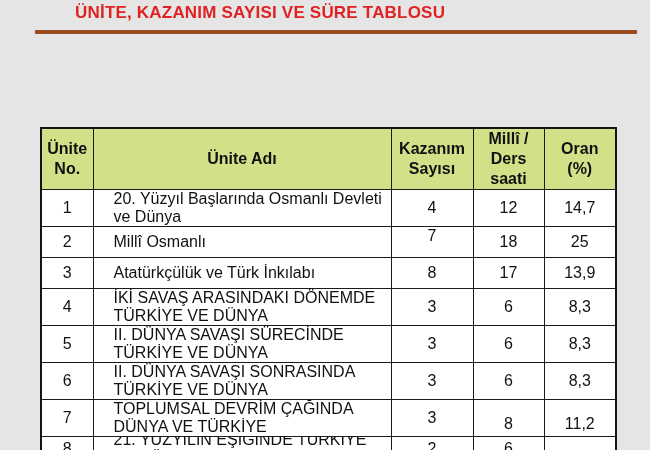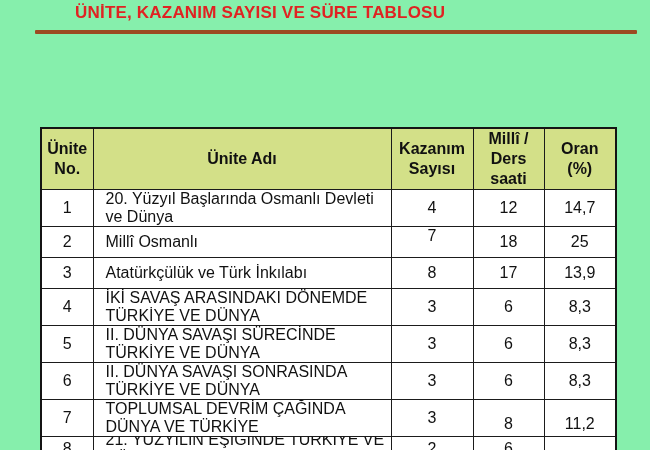--- a/index.html
+++ b/index.html
@@ -1,19 +1,19 @@
 <!DOCTYPE html>
 <html><head>
 <meta charset="utf-8">
 <style>
   html,body{margin:0;padding:0;background:#ffffff;}
   #page{
     position:relative;
     width:650px;height:450px;
-    background:#86efac;
+    background:#e5e5e5;
     font-family:"Liberation Sans", sans-serif;
     color:#1a1a1a;
     overflow:hidden;
   }
   
   #title{
     position:absolute;left:75px;top:3px;
     font-size:17px;font-weight:bold;color:#e02222;
     letter-spacing:.2px;white-space:nowrap;
   }
@@ -47,21 +47,21 @@
     overflow:hidden;
   }
   table{border:2px solid #141414;}
   thead th{
     background:#d3e088;font-weight:bold;
     height:36px;line-height:1.25;
   }
   tbody td{height:30px;background:#ffffff;}
   tr.r7 td{height:26px;}
   tr.r-total td{height:31px;background:#f0f0f0;font-weight:bold;}
-  td.name{text-align:left;padding-left:12px;}
+  td.name{text-align:left;padding-left:20px;}
   td .v{position:relative;display:inline-block;}
   .hi{top:-6px;}
   .lo{top:6px;}
   .total-label{text-align:right;padding-left:7px;font-style:italic;}
 </style>
 </head>
 <body>
 
 <div id="page">
 

